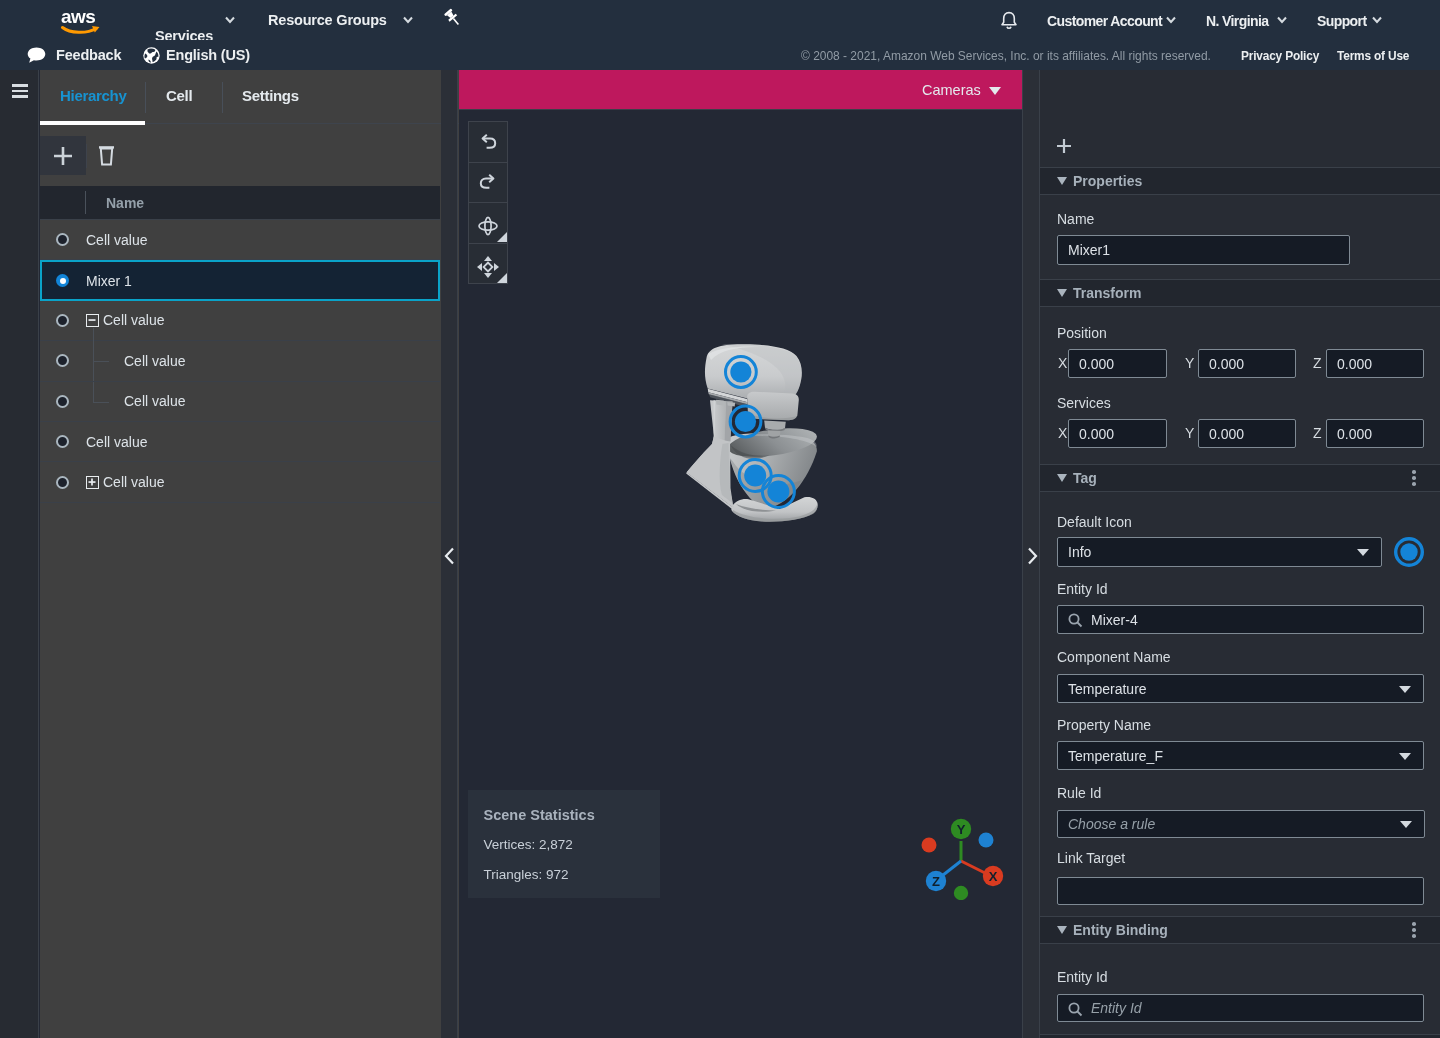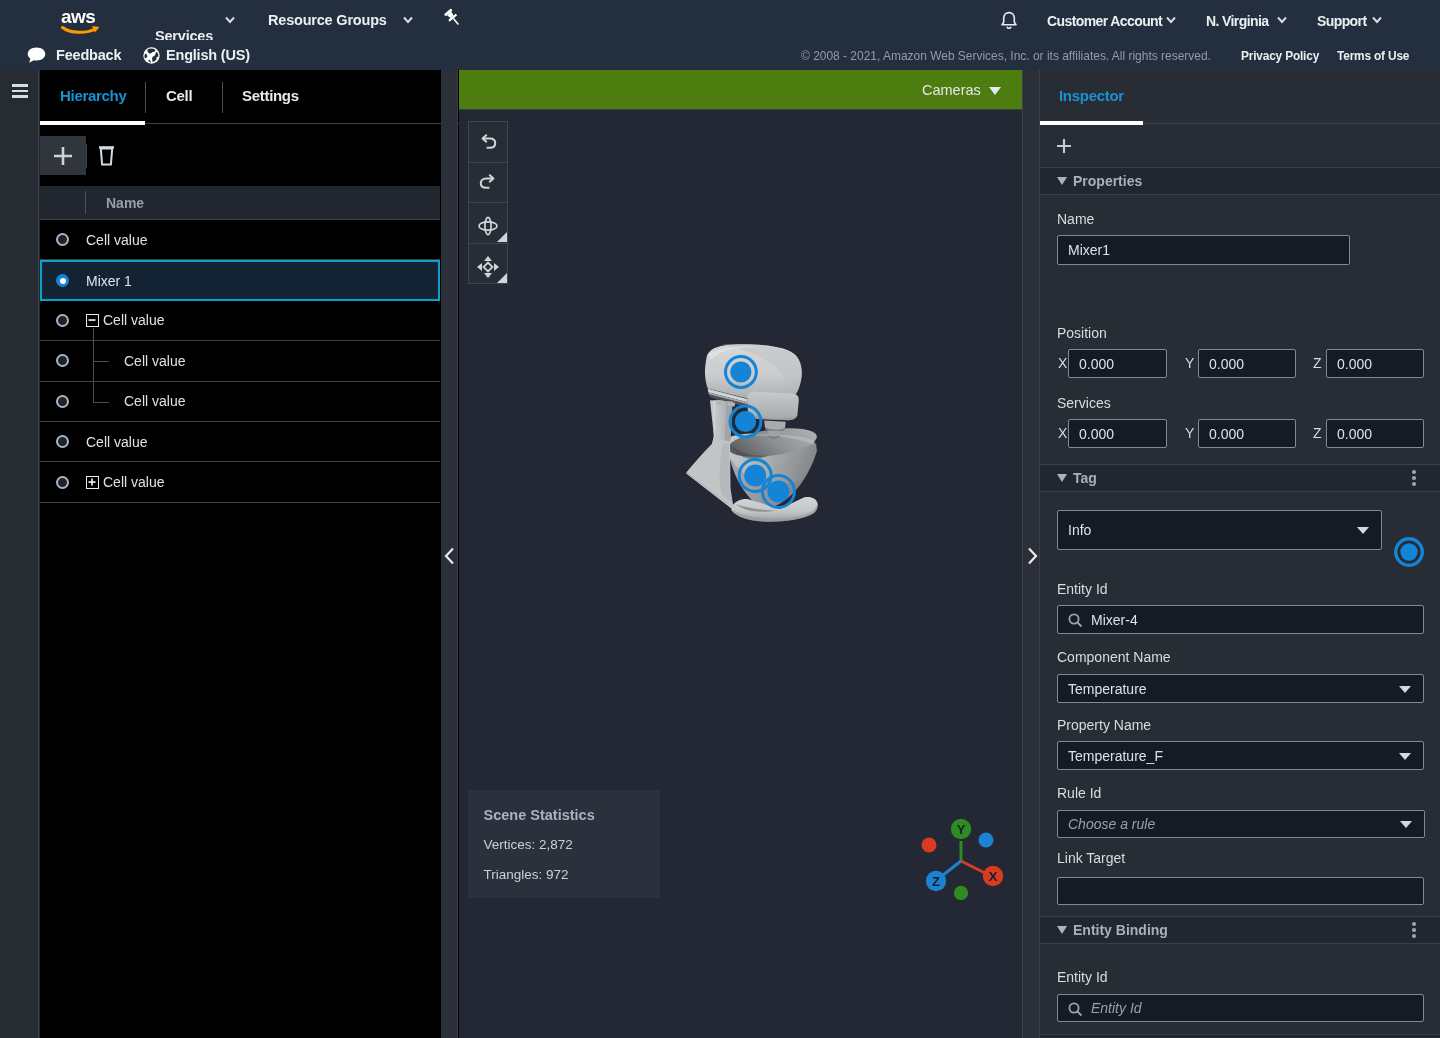--- a/index.html
+++ b/index.html
@@ -10,24 +10,24 @@
 
 
 #nav1 { left:0; top:0; width:1440px; height:40px; background:#232f3e; z-index:5; }
 #nav2 { left:0; top:40px; width:1440px; height:30px; background:#232f3e; z-index:5; }
 .navtxt { color:#eceff1; font-size:14.5px; font-weight:bold; white-space:nowrap; letter-spacing:-0.2px; }
 .navr { font-size:14px !important; letter-spacing:-0.6px !important; }
 #copytxt { color:#919ba5; font-size:13px; transform:scaleX(0.92); transform-origin:left; }
 
 
 #sidebar { left:0; top:70px; width:39px; height:968px; background:#272b32; border-right:1px solid #3a4049; }
-#lpanel { left:40px; top:70px; width:460px; height:968px; background:#000000; border-right:1px solid #3a4049; }
+#lpanel { left:40px; top:70px; width:460px; height:968px; background:#404040; border-right:1px solid #3a4049; }
 #stripL { left:441px; top:70px; width:17px; height:968px; background:#2b2f37; border-right:1px solid #3a4049; }
 #vp { left:459px; top:70px; width:563px; height:968px; background:#232834; }
-#cambar { left:0; top:0; width:563px; height:40px; background:#4d7c0f; border-bottom:1px solid #3a4049;text-decoration:underline; }
+#cambar { left:0; top:0; width:563px; height:40px; background:#be185d; border-bottom:1px solid #3a4049;text-decoration:underline; }
 #stripR { left:1022px; top:70px; width:18px; height:968px; background:#2b2f37; border-left:1px solid #3a4049; border-right:1px solid #3a4049; }
 #rpanel { left:1040px; top:70px; width:400px; height:968px; background:#282c34; }
 
 
 .tabrow { height:54px; border-bottom:1px solid #3e444d; position:relative; }
 .tab { position:absolute; top:0; height:54px; line-height:51px; font-size:15px; font-weight:bold; color:#e4e9ed; letter-spacing:-0.3px; }
 .tab.active { color:#1793d1; }
 .tabsep { position:absolute; top:12px; width:1px; height:31px; background:#484f59; }
 .tabline { position:absolute; bottom:-1.5px; height:3.5px; background:#ffffff; }
 
@@ -357,34 +357,34 @@
       <text x="72" y="80.5" text-anchor="middle" font-size="13" font-weight="bold" fill="#10202c">X</text>
       <text x="15" y="85.5" text-anchor="middle" font-size="13" font-weight="bold" fill="#10202c">Z</text>
     </svg>
   </div>
   <div class="abs" id="stripR">
     <svg class="abs" style="left:4px;top:477px" width="11" height="18" viewBox="0 0 11 18">
         <path d="M2,1.5 L9,9 L2,16.5" fill="none" stroke="#e8ecf0" stroke-width="2.2"></path>
       </svg>
   </div>
   <div class="abs" id="rpanel">
-    <div class="tabrow">
-      <span class="tab active" style="left:19px">Inspector</span>
-      <div class="tabline" style="left:0;width:103px"></div>
-    </div>
     <svg class="abs" style="left:16px;top:68px" width="16" height="16" viewBox="0 0 16 16">
       <path d="M8,1 L8,15 M1,8 L15,8" stroke="#c2cad2" stroke-width="2.2"></path>
     </svg>
     <div class="sect" style="top:97px">
         <span class="tri"></span>
         <span class="st">Properties</span>
       </div>
     <span class="rlabel" style="top:141px">Name</span>
     <div class="rinput" style="left:17px;top:165px;width:293px;height:30px">
         <span class="val">Mixer1</span>
+      </div>
+    <div class="sect" style="top:209px">
+        <span class="tri"></span>
+        <span class="st">Transform</span>
       </div>
     <span class="rlabel" style="top:255px">Position</span>
     <span class="axlbl" style="left:18px;top:285px">X</span>
     <div class="rinput" style="left:28px;top:279px;width:99px;height:29px">
         <span class="val">0.000</span>
       </div>
     <span class="axlbl" style="left:145px;top:285px">Y</span>
     <div class="rinput" style="left:158px;top:279px;width:98px;height:29px">
         <span class="val">0.000</span>
       </div>
@@ -408,21 +408,21 @@
     <div class="sect" style="top:394px">
         <span class="tri"></span>
         <span class="st">Tag</span>
       <span class="dots">
           <i></i>
           <i></i>
           <i></i>
         </span>
       </div>
     <span class="rlabel" style="top:444px">Default Icon</span>
-    <div class="rinput" style="left:17px;top:440px;width:325px;height:40px">
+    <div class="rinput" style="left:17px;top:467px;width:325px;height:30px">
         <span class="val">Info</span>
         <span class="seltri"></span>
       </div>
     <svg class="abs" style="left:354px;top:467px" width="30" height="30" viewBox="0 0 30 30">
       <circle cx="15" cy="15" r="13.3" fill="none" stroke="#1484d7" stroke-width="3.4"></circle>
       <circle cx="15" cy="15" r="8.7" fill="#1484d7"></circle>
     </svg>
     <span class="rlabel" style="top:511px">Entity Id</span>
     <div class="rinput" style="left:17px;top:535px;width:367px;height:29px">
       <svg class="abs" style="left:10px;top:7px" width="15" height="15" viewBox="0 0 15 15">

